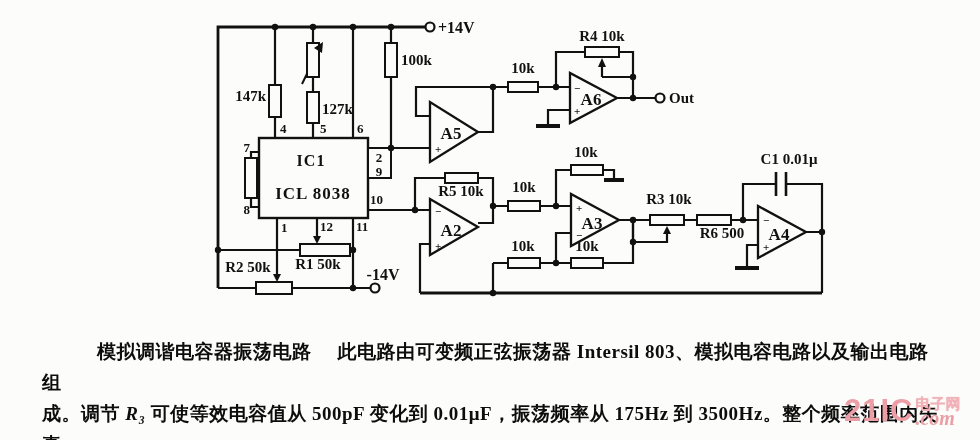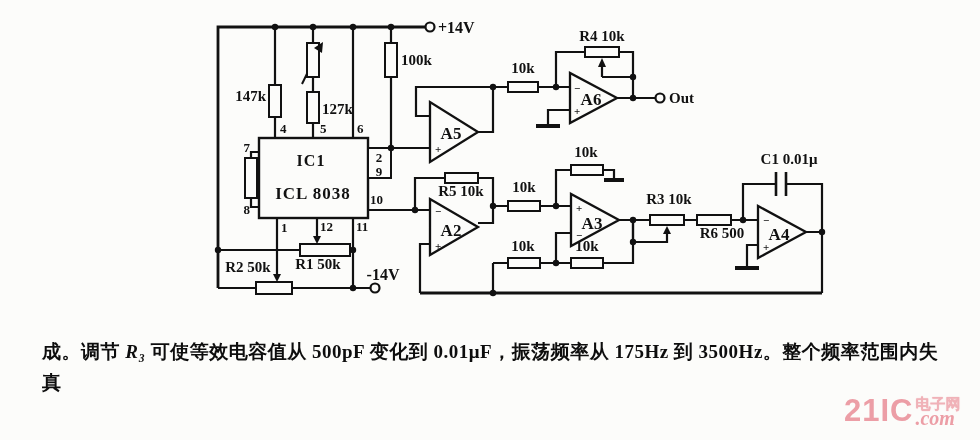--- a/index.html
+++ b/index.html
@@ -215,20 +215,21 @@
   <text class="mark" x="574" y="115">+</text>
   <text class="mark" x="435" y="215">−</text>
   <text class="mark" x="435" y="250">+</text>
   <text class="mark" x="576" y="212">+</text>
   <text class="mark" x="576" y="239">−</text>
   <text class="mark" x="763" y="224">−</text>
   <text class="mark" x="763" y="251">+</text>
 </svg>
 
 <div id="caption">
+  <div><span class="line1-indent"></span><span class="cap-title">模拟调谐电容器振荡电路</span><span>此电路由可变频正弦振荡器 Intersil 803、模拟电容电路以及输出电路组</span></div>
   <div><span>成。调节 </span><i>R₃</i><span> 可使等效电容值从 500pF 变化到 0.01μF，振荡频率从 175Hz 到 3500Hz。整个频率范围内失真</span></div>
 
 </div>
 
 <div id="watermark">
   <span id="wm-brand">21IC</span>
   <span id="wm-right">
     <span id="wm-cn">电子网</span>
     <span id="wm-com">.com</span>
   </span>

